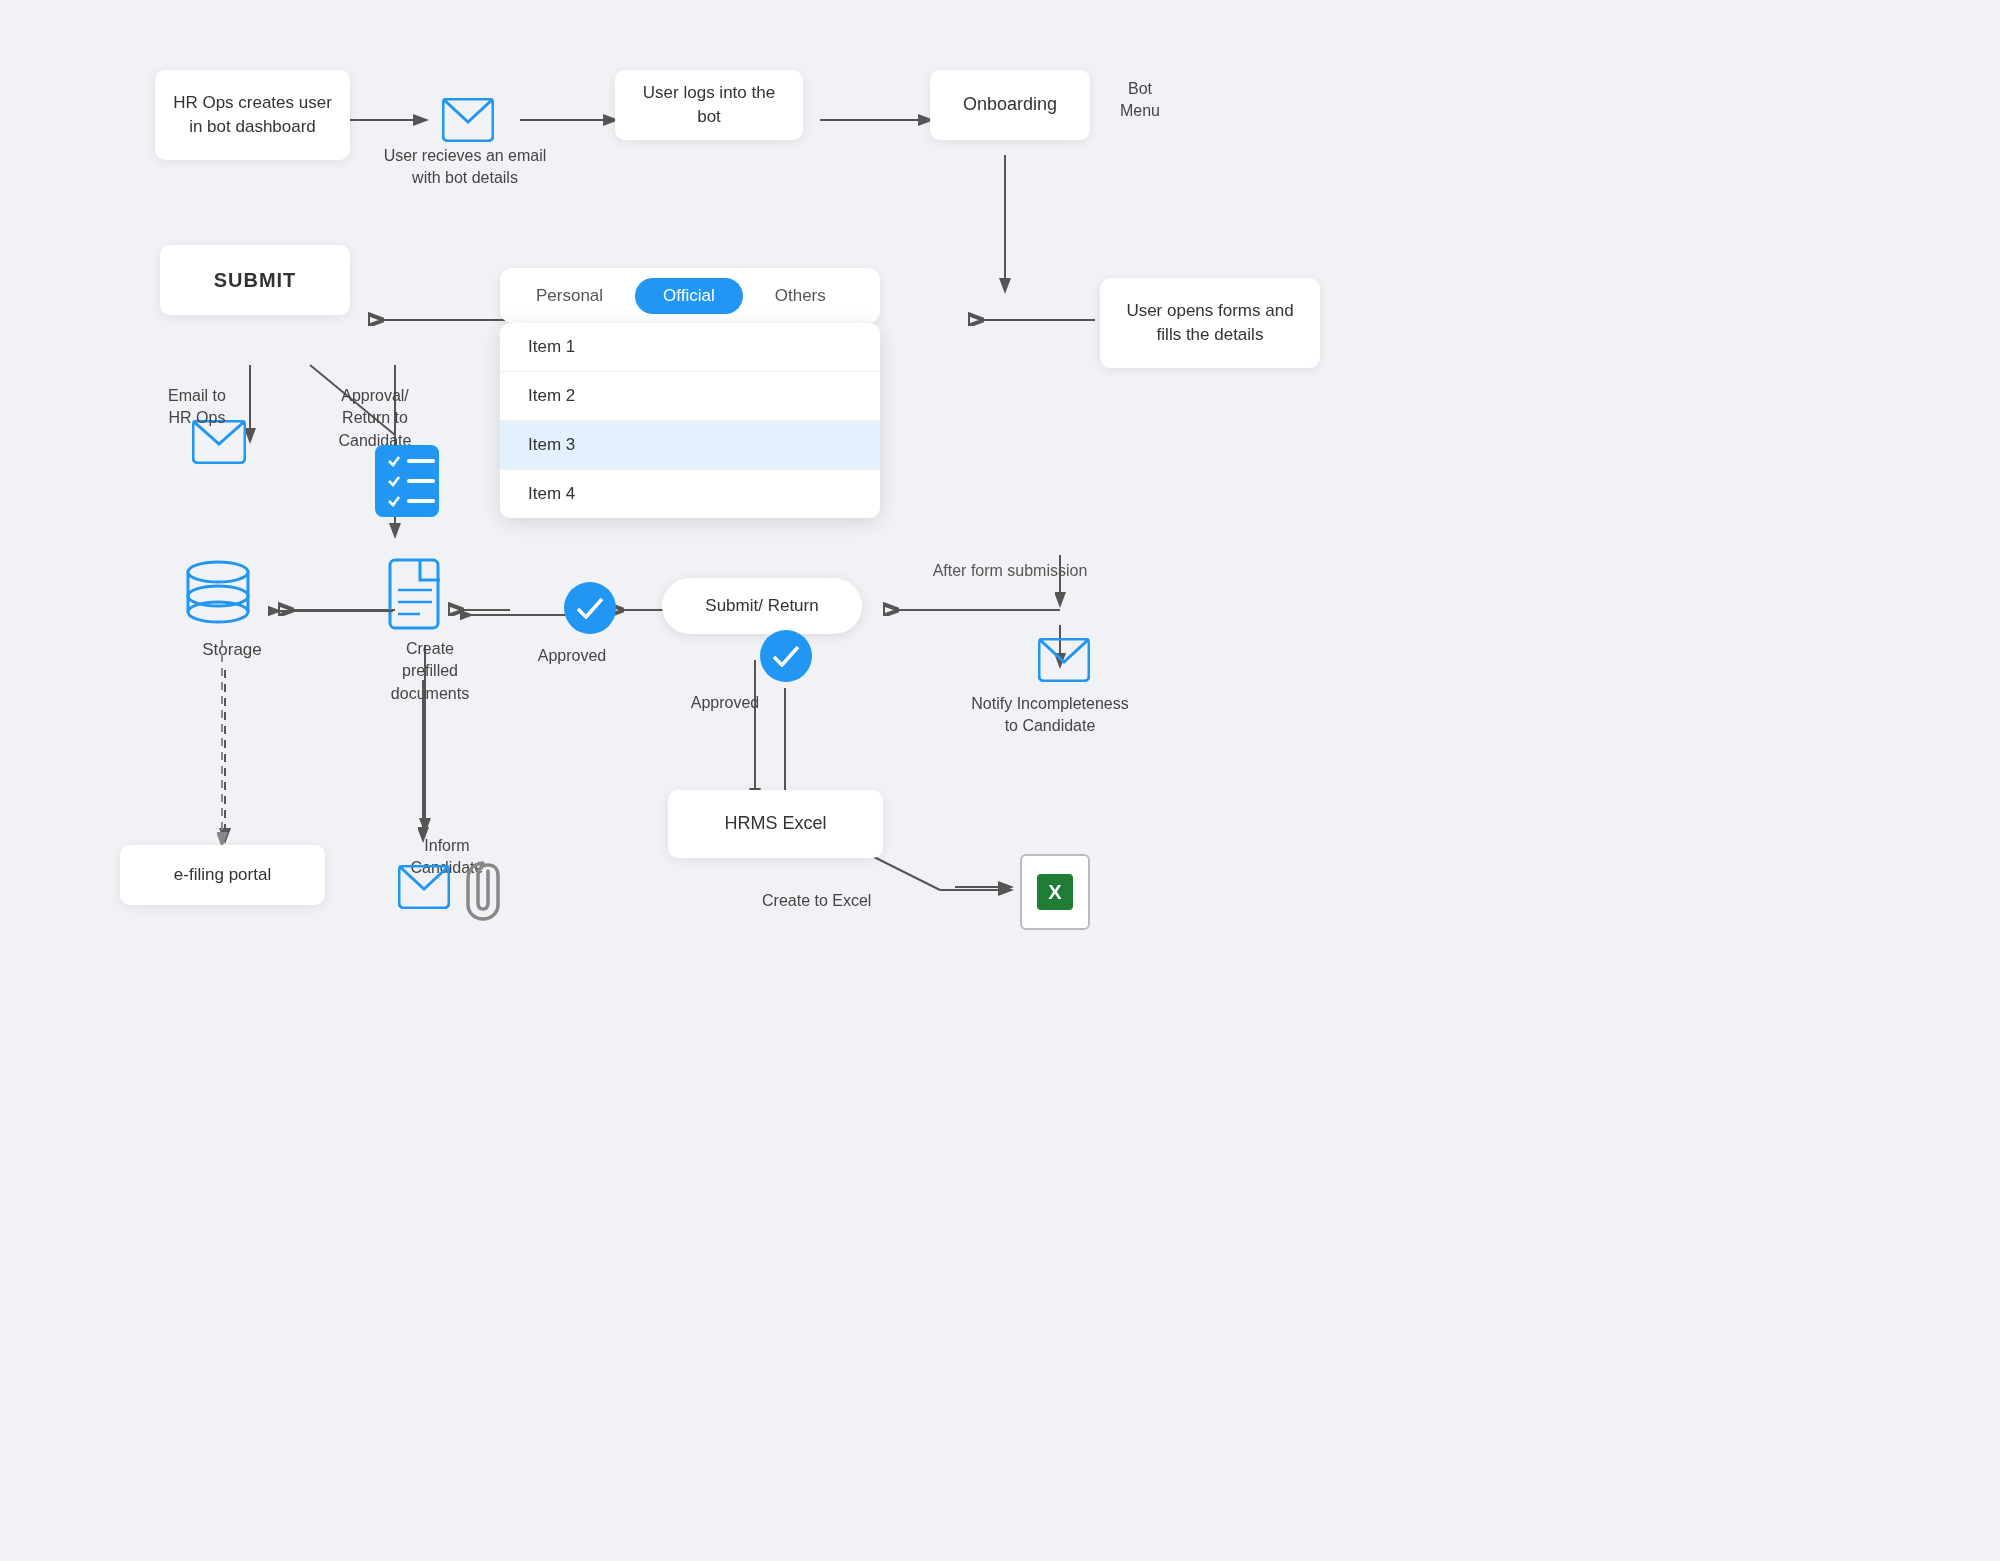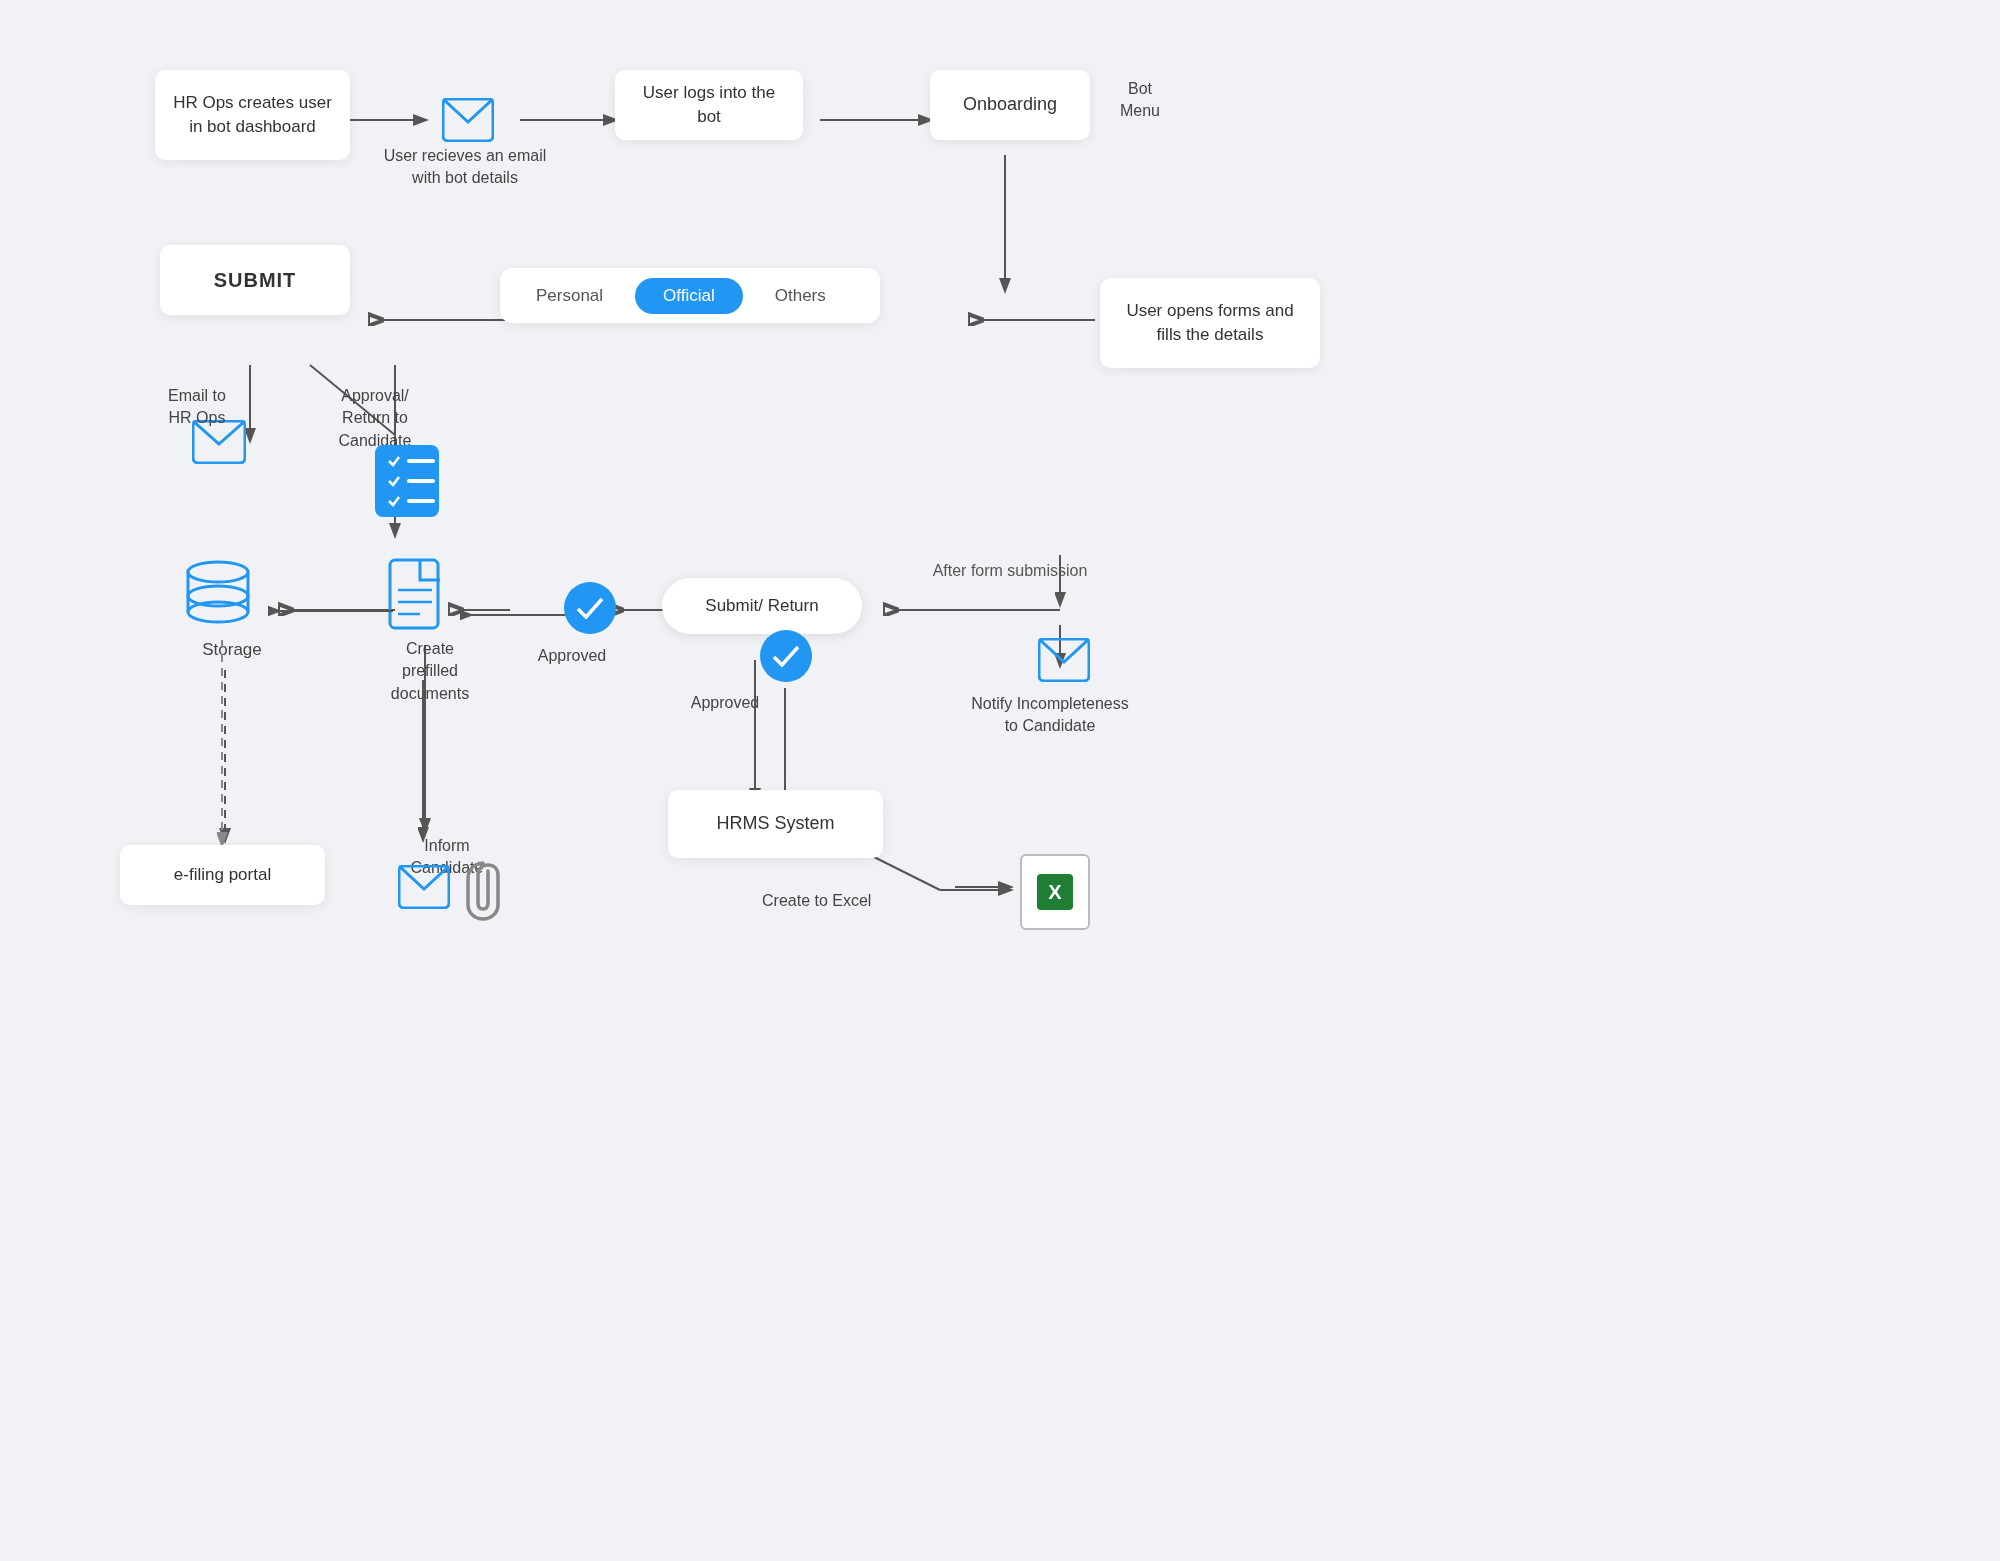--- a/index.html
+++ b/index.html
@@ -278,20 +278,26 @@
     <span style="white-space:pre-line; text-align:center;">User opens forms and
 fills the details</span>
   </div>
 
   <div class="tab-bar" style="left:500px; top:268px; width:380px; height:55px;">
     <div class="tab">Personal</div>
     <div class="tab active">Official</div>
     <div class="tab">Others</div>
   </div>
 
+  <div class="dropdown" style="left:500px; top:323px; width:380px;">
+    <div class="dropdown-item">Item 1</div>
+    <div class="dropdown-item">Item 2</div>
+    <div class="dropdown-item selected">Item 3</div>
+    <div class="dropdown-item">Item 4</div>
+  </div>
 
   <div class="box" style="left:160px; top:245px; width:190px; height:70px; font-size:20px; font-weight:600; letter-spacing:1px;">
     <span>SUBMIT</span>
   </div>
 
   <div class="email-icon" style="left:192px; top:420px; width:54px; height:44px;">
     <svg width="54" height="44" viewBox="0 0 54 44">
       <rect x="1" y="1" width="52" height="42" rx="5" fill="none" stroke="#2196F3" stroke-width="3"></rect>
       <polyline points="1,1 27,24 53,1" fill="none" stroke="#2196F3" stroke-width="3"></polyline>
     </svg>
@@ -368,21 +374,21 @@
   <svg style="position:absolute; top:688px; left:780px; pointer-events:none;" width="20" height="130">
     <line x1="5" y1="0" x2="5" y2="120" stroke="#555" stroke-width="2" marker-end="url(#arrd)"></line>
     <defs>
       <marker id="arrd" markerWidth="8" markerHeight="8" refX="4" refY="3" orient="auto">
         <path d="M0,0 L0,6 L8,3 z" fill="#555"></path>
       </marker>
     </defs>
   </svg>
 
   <div class="box" style="left:668px; top:790px; width:215px; height:68px; font-size:18px;">
-    <span>HRMS System</span>
+    <span>HRMS Excel</span>
   </div>
 
   <div class="label" style="left:762px; top:890px; width:185px; font-size:16px; color:#444; text-align:left;">
     <span>Create to Excel</span>
   </div>
   <svg style="position:absolute; top:880px; left:955px; pointer-events:none;" width="70" height="15">
     <line x1="0" y1="7" x2="55" y2="7" stroke="#555" stroke-width="2" marker-end="url(#arre)"></line>
     <defs>
       <marker id="arre" markerWidth="8" markerHeight="8" refX="6" refY="3" orient="auto">
         <path d="M0,0 L0,6 L8,3 z" fill="#555"></path>

